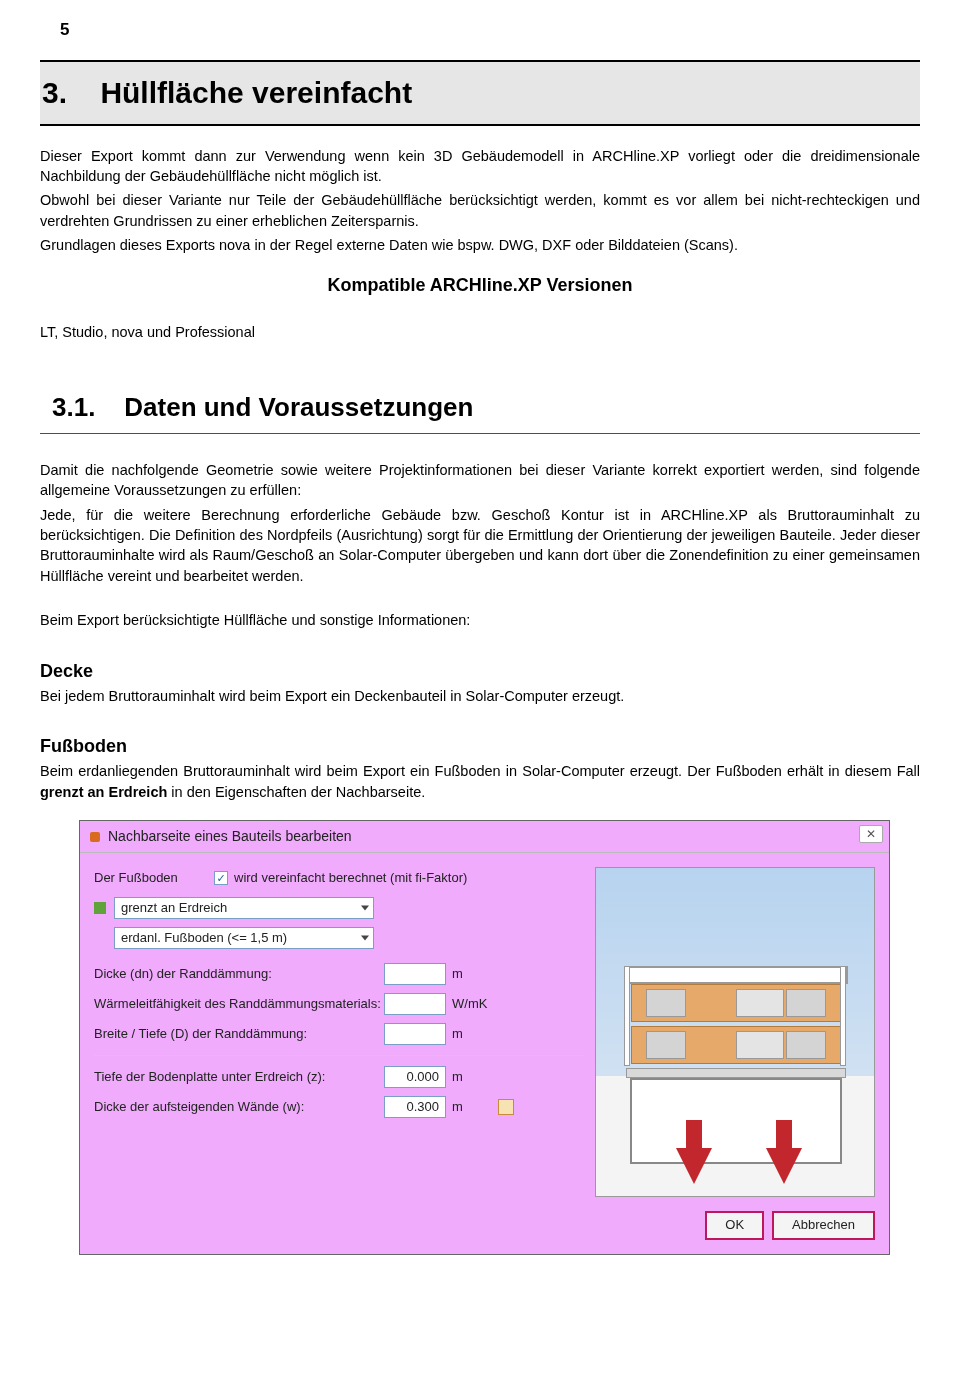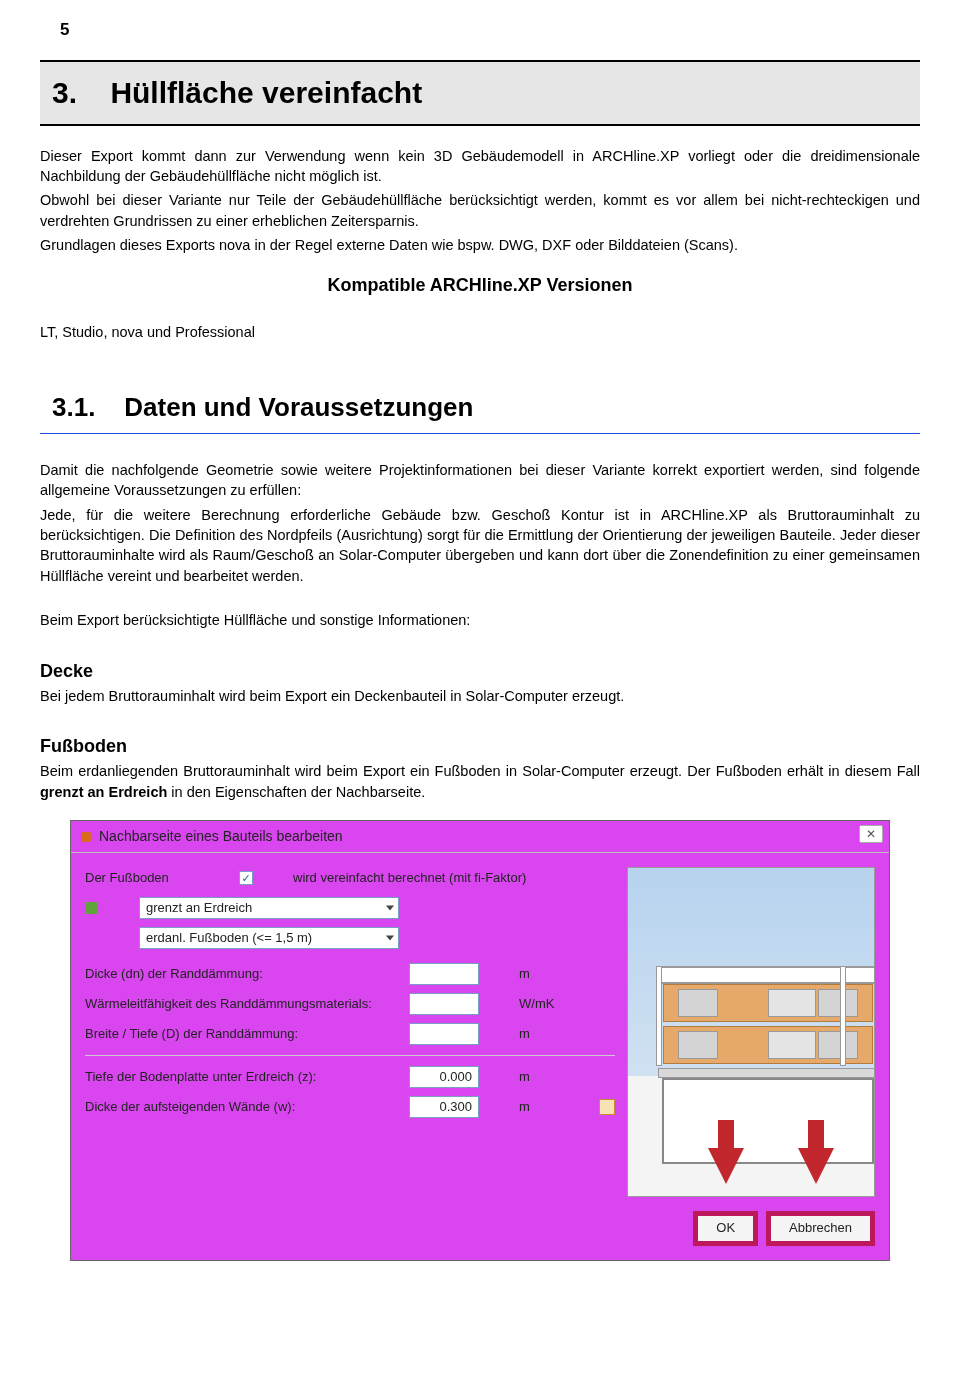--- a/index.html
+++ b/index.html
@@ -11,43 +11,43 @@
       color: #000;
       font-size: 14px;
       line-height: 1.4;
     }
     .page { padding: 10px 40px 20px 40px; }
     .page-number { font-size: 17px; font-weight: bold; margin: 8px 0 18px 20px; }
     .chapter-title {
       background: #e6e6e6;
       border-top: 2px solid #000;
       border-bottom: 2px solid #000;
-      padding: 10px 12px;
+      padding: 10px 2px;
       font-size: 30px;
       font-weight: bold;
       margin-bottom: 20px;
     }
     .body-text { text-align: justify; font-size: 14.5px; }
     .body-text p { margin-bottom: 4px; }
     .sub-heading { font-size: 18px; font-weight: bold; margin-top: 18px; text-align: center; }
     .sub-heading-small { font-size: 14.5px; margin-top: 24px; }
     .section-title {
       border-bottom: 1px solid #1d4ed8;
       padding: 6px 0 8px 12px;
       font-size: 26px;
       font-weight: bold;
       margin: 40px 0 26px 0;
     }
     .h3-title { font-size: 18px; font-weight: bold; margin-top: 28px; margin-bottom: 2px; }
 
     
     .dialog {
-      margin: 18px 30px 0 30px;
+      margin: 18px 30px 0 39px;
       border: 1px solid #666;
-      background: #d946ef;
+      background: #f0abfc;
       font-family: "Segoe UI", Tahoma, sans-serif;
       font-size: 13px;
       color: #222;
     }
     .dialog-title {
       display: flex;
       align-items: center;
       padding: 6px 10px;
       border-bottom: 1px solid #bbb;
       position: relative;
@@ -57,26 +57,26 @@
       width: 10px; height: 10px; background: #d86b1f; border-radius: 2px; margin-right: 8px;
     }
     .dialog-title .close-x {
       position: absolute; right: 6px; top: 4px;
       width: 24px; height: 18px; border: 1px solid #aaa; border-radius: 2px;
       background: #fff; text-align: center; line-height: 16px; font-size: 12px; color: #555;
     }
     .dialog-body { display: flex; gap: 12px; padding: 14px 14px 4px 14px; }
     .form-col { flex: 1; }
     .illus-col { width: 280px; }
-    .form-row { display: flex; align-items: center; margin-bottom: 8px; min-height: 22px; gap: 34px; }
+    .form-row { display: flex; align-items: center; margin-bottom: 8px; min-height: 22px; }
     .label { width: 290px; }
     .label-short { width: 120px; }
     .input {
       background: #fff; border: 1px solid #7a9ec6; height: 22px; padding: 0 6px;
-      display: inline-flex; align-items: center; width: 70px; justify-content: flex-end;
+      display: inline-flex; align-items: center; width: 62px; justify-content: flex-end;
     }
     .input.wide { width: 260px; justify-content: flex-start; }
     .combo { position: relative; }
     .combo::after {
       content: ""; position: absolute; right: 4px; top: 50%; transform: translateY(-50%);
       border-left: 4px solid transparent; border-right: 4px solid transparent; border-top: 5px solid #444;
     }
     .checkbox {
       width: 14px; height: 14px; border: 1px solid #7a9ec6; background: #fff; margin-right: 6px;
       display: inline-flex; align-items: center; justify-content: center; font-size: 11px; color: #2060a0;
@@ -109,21 +109,21 @@
     .arrow-down {
       position: absolute; bottom: 12px; width-anchor: auto;
       width: 0; height: 0;
       border-left: 18px solid transparent; border-right: 18px solid transparent; border-top: 36px solid #c1272d;
     }
     .arrow-stem { position: absolute; width: 16px; height: 28px; background: #c1272d; bottom: 48px; }
     .a1 { left: 80px; } .a1s { left: 90px; }
     .a2 { left: 170px; } .a2s { left: 180px; }
 
     .dialog-footer { display: flex; justify-content: flex-end; gap: 8px; padding: 10px 14px 14px; }
-    .btn { background: #f4f4f4; border: 5px solid #be185d; padding: 3px 18px; font-size: 13px; }
+    .btn { background: #f4f4f4; border: 2px solid #be185d; padding: 3px 18px; font-size: 13px; }
   </style>
 </head>
 <body>
 
 <div class="page">
   <div class="page-number">5</div>
 
   <div class="chapter-title">
     <span>3.</span>
     &nbsp;&nbsp;

